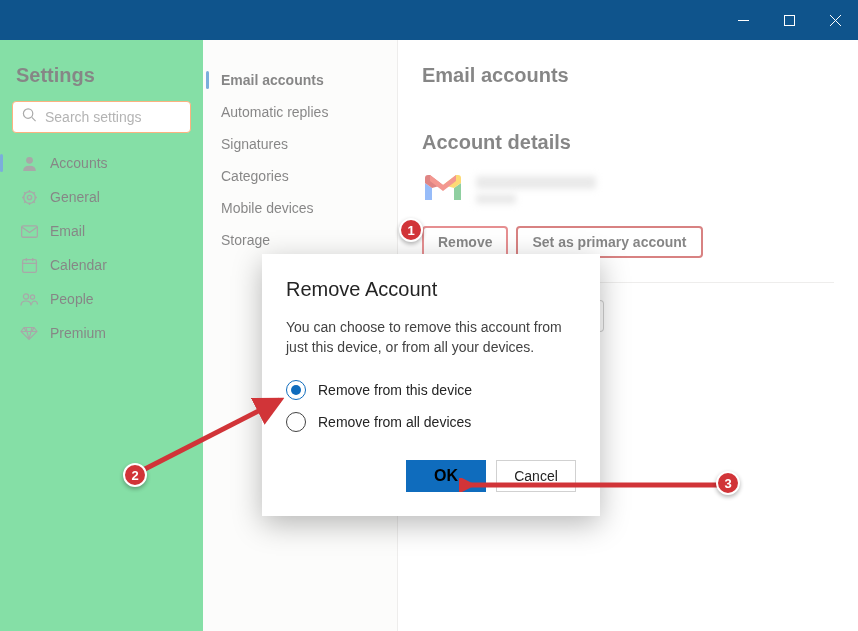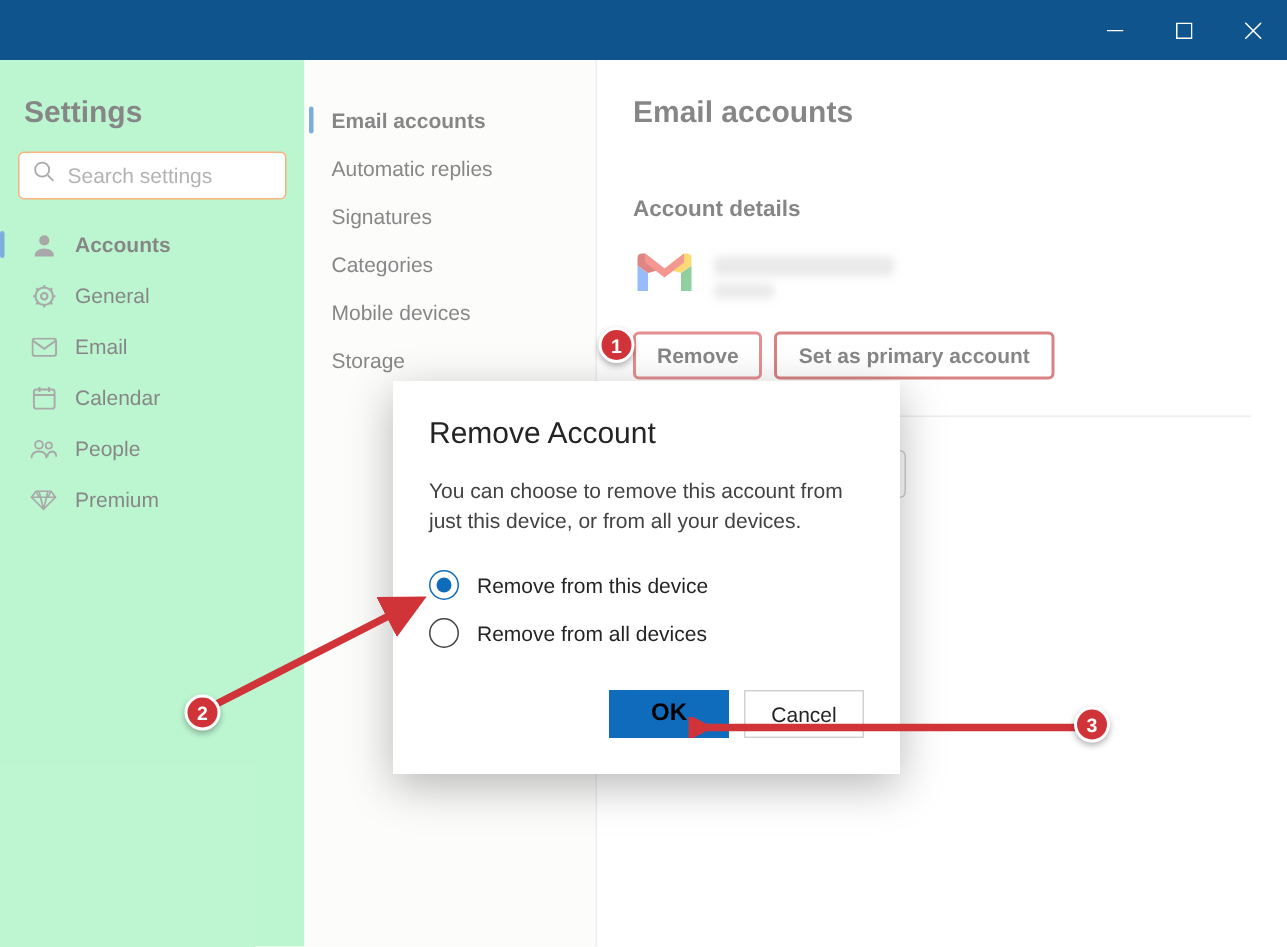--- a/index.html
+++ b/index.html
@@ -3,40 +3,40 @@
   <meta charset="utf-8">
   <style>
     * { box-sizing: border-box; margin: 0; padding: 0; font-family: 'Segoe UI', Arial, sans-serif; }
     body { width: 858px; height: 631px; position: relative; background: #fff; overflow: hidden; }
     
     .titlebar { height: 40px; background: #0F548C; display: flex; justify-content: flex-end; align-items: center; }
     .win-btn { width: 46px; height: 40px; display: flex; align-items: center; justify-content: center; color: #fff; }
     
     .app { display: flex; height: 591px; }
     
-    .col1 { width: 203px; background: #86efac; padding: 24px 12px 12px 12px; }
+    .col1 { width: 203px; background: #22c55e; padding: 24px 12px 12px 12px; }
     .settings-title { font-size: 20px; font-weight: 600; color: #242424; padding: 0 4px 14px 4px; }
     .search-wrap { position: relative; margin-bottom: 14px; }
     .search-icon-pos { position: absolute; left: 10px; top: 50%; transform: translateY(-50%); color: #666; }
     .search-input { width: 100%; height: 32px; border: 1px solid #f97316; border-radius: 4px; background: #fff; padding-left: 32px; font-size: 14px; color: #666; }
     .nav1 { list-style: none; display: flex; flex-direction: column; gap: 2px; }
     .nav1-item { display: flex; align-items: center; height: 32px; padding: 0 8px; font-size: 14px; color: #242424; border-radius: 4px; position: relative; gap: 12px; }
-    .nav1-item.sel { font-weight: 700; }
+    .nav1-item.sel { font-weight: 400; }
     .nav1-item.sel::before { content: ''; position: absolute; left: -12px; top: 7px; width: 3px; height: 18px; background: #0F6CBD; border-radius: 2px; }
     .nav1-ico { width: 18px; height: 18px; display: flex; align-items: center; justify-content: center; color: #616161; }
     
     .col2 { width: 195px; background: #faf9f8; border-right: 1px solid #e1dfdd; padding: 26px 0 0 0; }
     .nav2 { list-style: none; display: flex; flex-direction: column; gap: 4px; }
     .nav2-item { height: 28px; display: flex; align-items: center; padding: 0 18px; font-size: 14px; color: #242424; position: relative; }
     .nav2-item.sel { font-weight: 600; }
     .nav2-item.sel::before { content: ''; position: absolute; left: 3px; top: 5px; width: 3px; height: 18px; background: #0F6CBD; border-radius: 2px; }
     
     .col3 { flex: 1; background: #fff; padding: 24px 24px; }
     .page-title { font-size: 20px; font-weight: 600; color: #242424; margin-bottom: 28px; }
-    .section-title { font-size: 15px; font-weight: 600; color: #242424; margin-bottom: 18px; margin-top: 44px; }
+    .section-title { font-size: 20px; font-weight: 600; color: #242424; margin-bottom: 18px; margin-top: 44px; }
     .acct-row { display: flex; align-items: center; gap: 12px; margin-bottom: 18px; }
     .gmail-logo { width: 42px; height: 32px; }
     .blur-line { background: #d8d8d8; border-radius: 3px; }
     .acct-info { display: flex; flex-direction: column; gap: 5px; }
     .btnrow { display: flex; gap: 8px; align-items: center; }
     .o-btn { height: 32px; padding: 0 14px; border: 2px solid #b91c1c; border-radius: 4px; background: #fff; font-size: 14px; font-weight: 600; color: #242424; display: flex; align-items: center; }
     .o-btn.hl { border: 2.5px solid #d13438; }
     .hr { border: none; border-top: 1px solid #e1dfdd; margin: 24px 0; }
     .extra-btn-edge { position: absolute; left: 588px; top: 300px; width: 16px; height: 32px; border: 1px solid #d1d1d1; border-left: none; border-radius: 0 4px 4px 0; background: #fff; display:flex; align-items:center; justify-content:flex-start; font-size:14px; color:#242424; overflow:hidden;}
     

